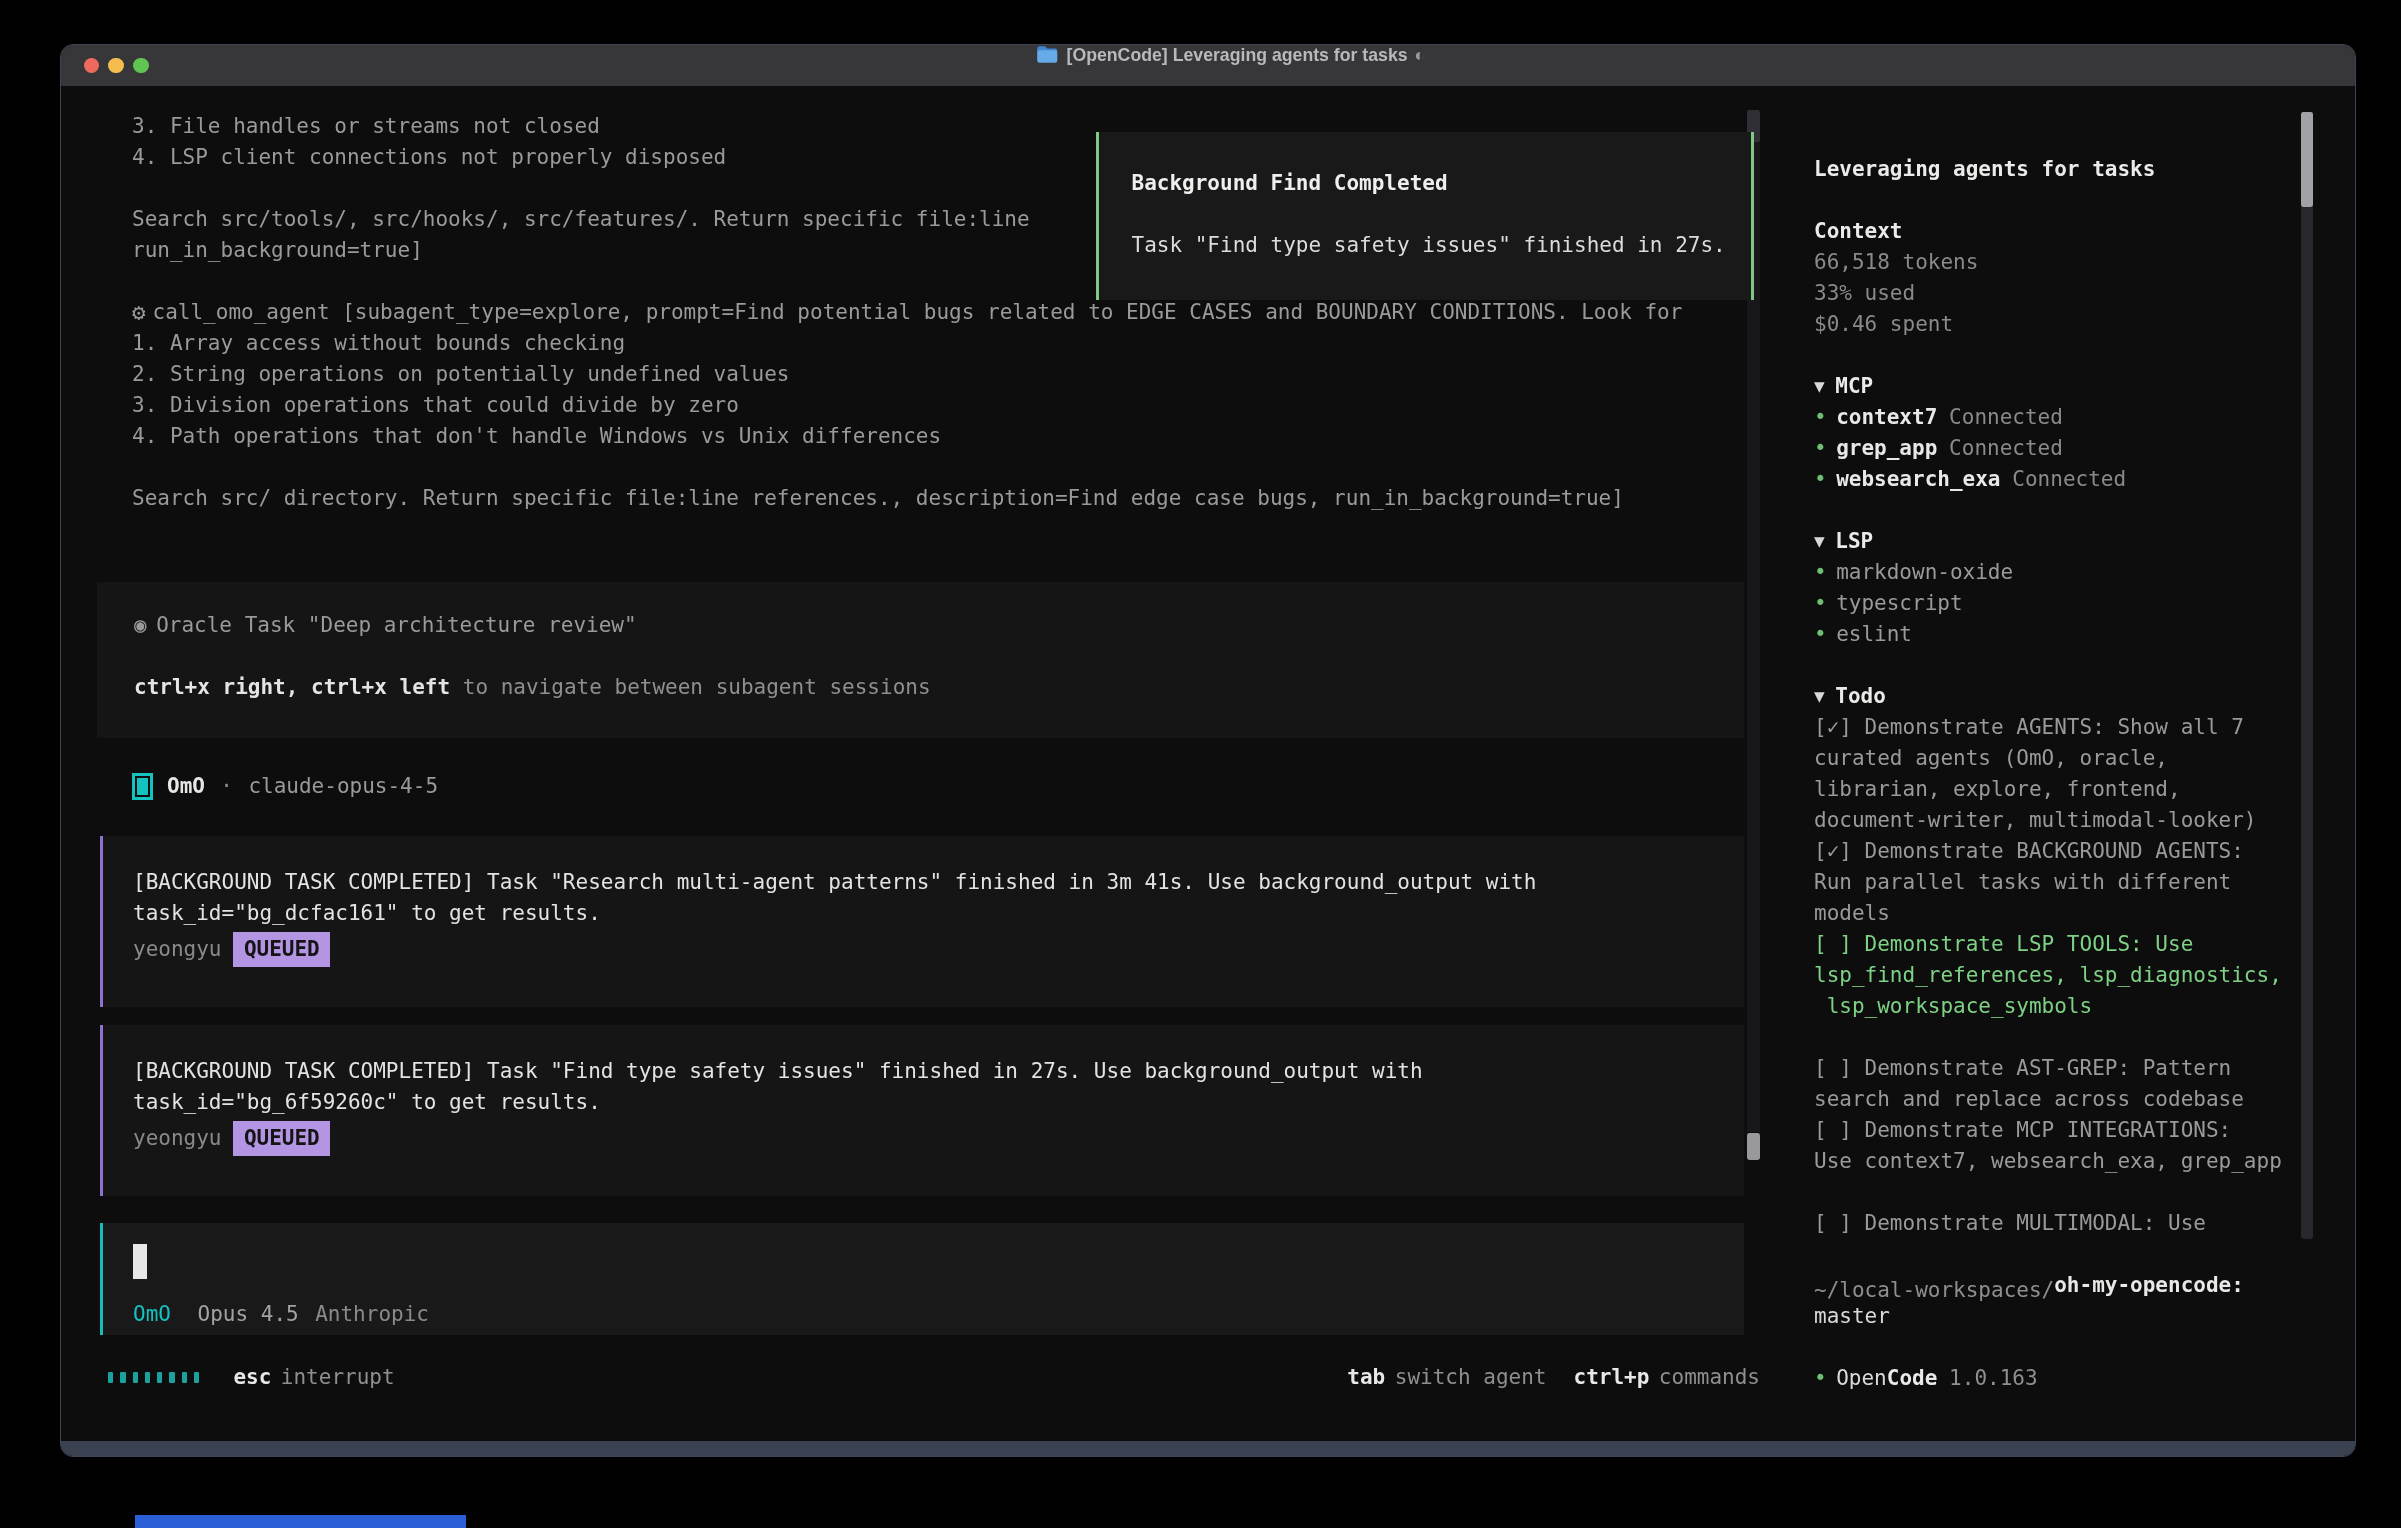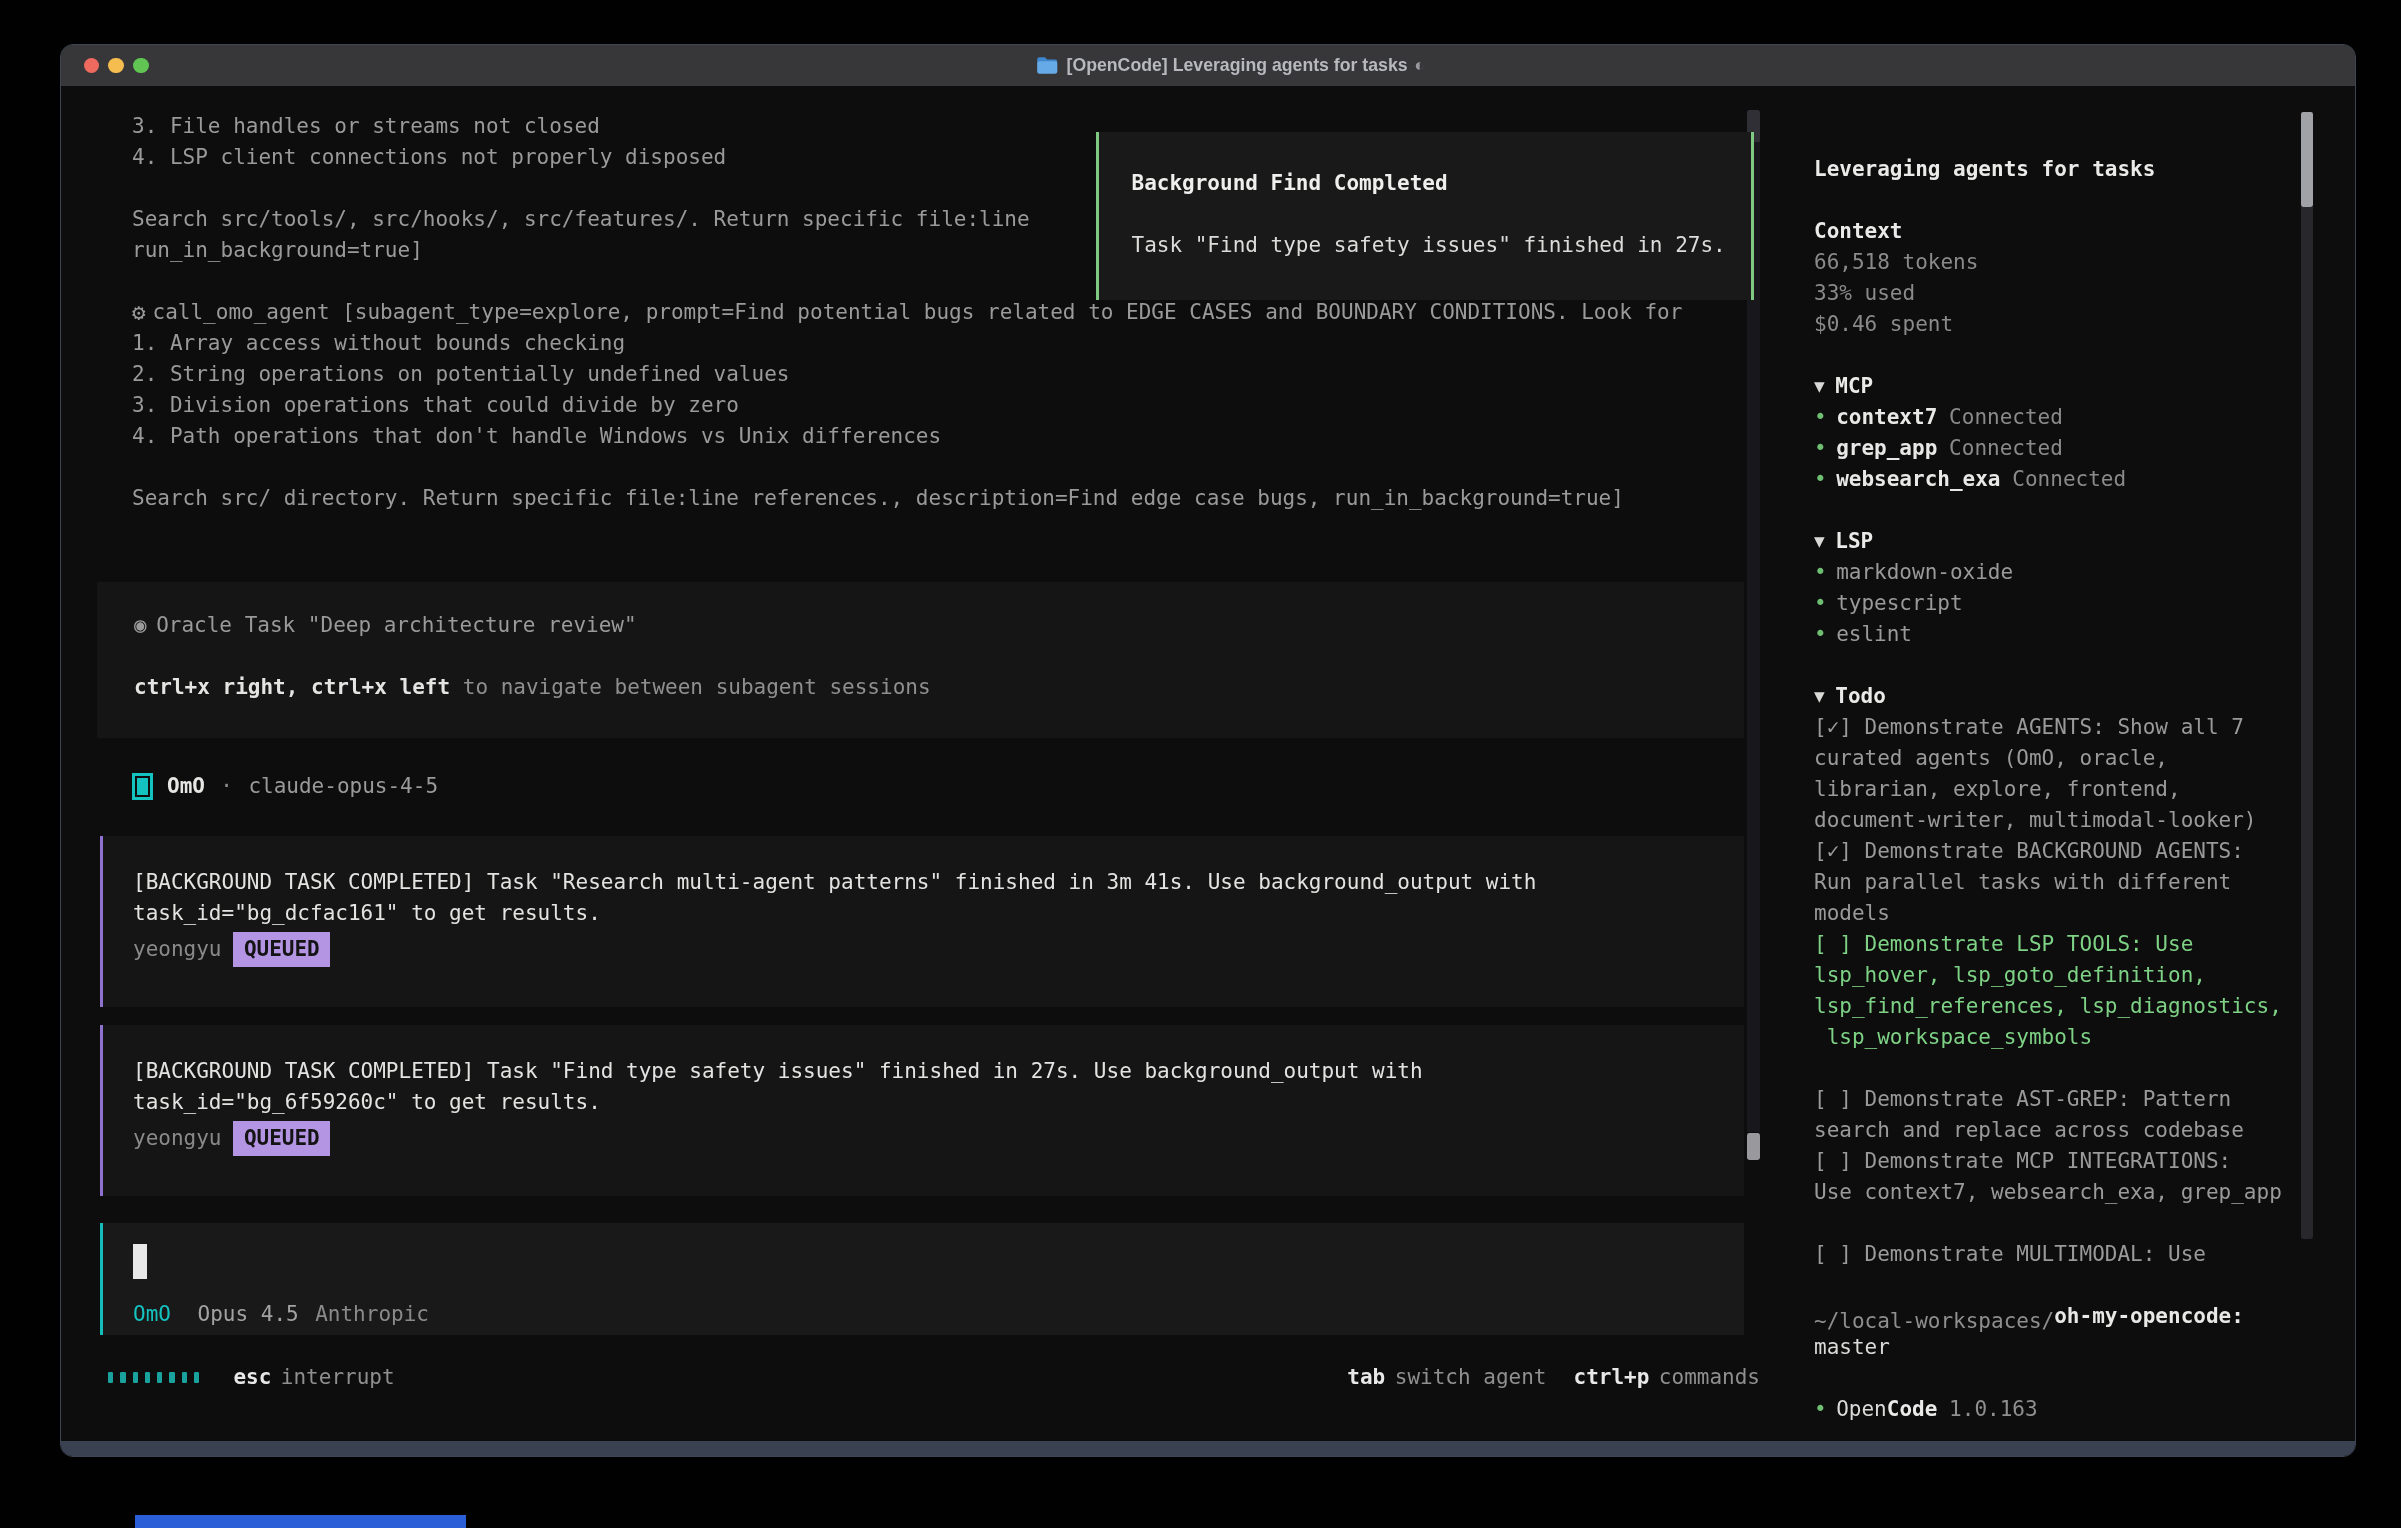--- a/index.html
+++ b/index.html
@@ -1,21 +1,21 @@
 <!DOCTYPE html>
 <html style="font-size:9.5px"><head>
 <meta charset="utf-8">
 <style>
   html,body{margin:0;padding:0;background:#000;}
   .screen{position:relative;width:2401px;height:1528px;background:#010101;overflow:hidden;
           font-family:"DejaVu Sans Mono",monospace;}
   .window{position:absolute;left:60px;top:44px;width:2296px;height:1413px;background:#0d0d0d;
           border:1.2px solid #3e4656;border-radius:13px;overflow:hidden;box-sizing:border-box;}
   .titlebar{position:absolute;left:0;top:0;right:0;height:41px;background:#37373a;
-            display:flex;align-items:center;justify-content:center;
+            display:flex;align-items:flex-start;justify-content:center;
             font-family:"Liberation Sans",sans-serif;font-size:17.7px;font-weight:600;color:#b7b9bd;padding-left:45px;}
   .lights{position:absolute;left:22.5px;top:13px;display:flex;gap:9.5px;}
   .light{width:15.4px;height:15.4px;border-radius:50%;}
   .light-red{background:#ee6a5f;} .light-yellow{background:#f5bd4f;} .light-green{background:#61c554;}
   .title-folder{margin-right:8.3px;display:inline-flex;align-items:center;}
   .title-suffix{margin-left:7px;color:#9a9a9e;font-weight:400;}
 
   .mono{font-size:21px;line-height:31px;}
   .line{height:31px;white-space:pre;}
   .c-gray{color:#9a9a9a;} .c-dgray{color:#8a8a8a;} .c-white{color:#e6e6e4;}
@@ -253,21 +253,20 @@
         <span class="side-heading">Todo</span>
       </div>
       <div class="line todo-done">[✓] Demonstrate AGENTS: Show all 7</div>
       <div class="line todo-done">curated agents (OmO, oracle,</div>
       <div class="line todo-done">librarian, explore, frontend,</div>
       <div class="line todo-done">document-writer, multimodal-looker)</div>
       <div class="line todo-done">[✓] Demonstrate BACKGROUND AGENTS:</div>
       <div class="line todo-done">Run parallel tasks with different</div>
       <div class="line todo-done">models</div>
       <div class="line todo-active">[ ] Demonstrate LSP TOOLS: Use</div>
-      <div class="line todo-active">lsp_hover, lsp_goto_definition,</div>
       <div class="line todo-active">lsp_find_references, lsp_diagnostics,</div>
       <div class="line todo-active"> lsp_workspace_symbols</div>
       <div class="line"></div>
       <div class="line todo-pending">[ ] Demonstrate AST-GREP: Pattern</div>
       <div class="line todo-pending">search and replace across codebase</div>
       <div class="line todo-pending">[ ] Demonstrate MCP INTEGRATIONS:</div>
       <div class="line todo-pending">Use context7, websearch_exa, grep_app</div>
       <div class="line"></div>
       <div class="line todo-pending">[ ] Demonstrate MULTIMODAL: Use</div>
       <div class="line"></div>

